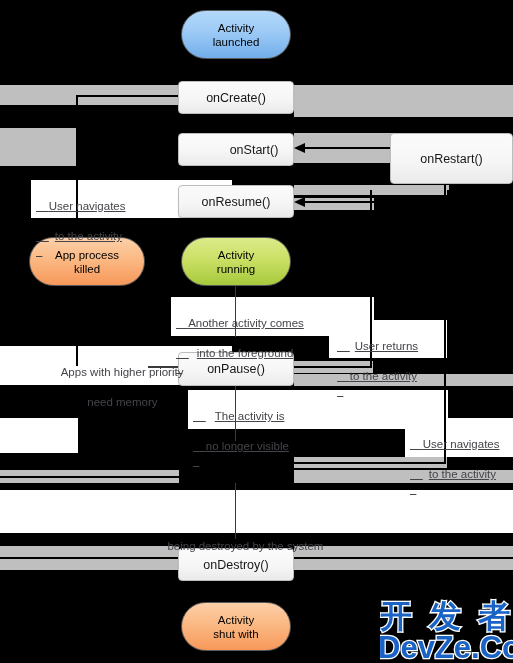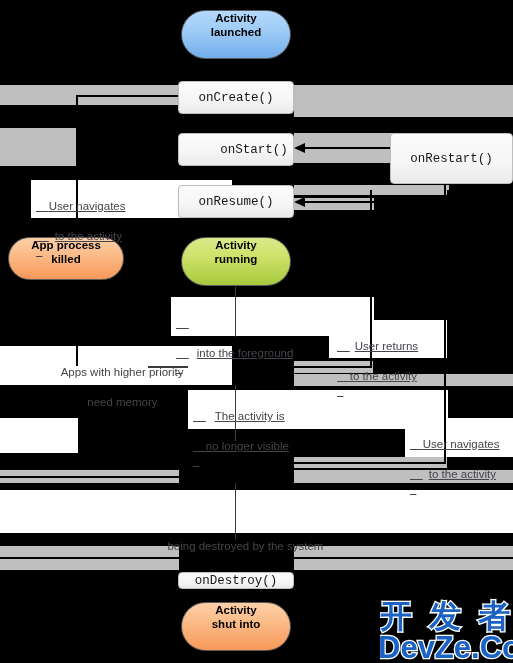--- a/index.html
+++ b/index.html
@@ -55,24 +55,24 @@
     border-right: 5px solid transparent;
     border-top: 11px solid #000000;
   }
 
   
   .pill {
     position: absolute;
     border-radius: 26px;
     border: 1px solid #5a5a5a;
     display: flex;
-    align-items: flex-start;
+    align-items: center;
     justify-content: center;
     text-align: center;
-    font-weight: bold;
+    font-weight: normal;
     font-size: 11.5px;
     line-height: 14px;
     color: #000000;
     box-sizing: border-box;
     box-shadow: 0 1px 2px rgba(0,0,0,0.45);
   }
   .pill-blue  { background: linear-gradient(to bottom, #b3d8fb 0%, #9ccaf6 45%, #72aeea 100%); }
   .pill-green { background: linear-gradient(to bottom, #dcea8a 0%, #cbe066 45%, #a6c93c 100%); }
   .pill-orange{ background: linear-gradient(to bottom, #fdcfa8 0%, #fbb984 45%, #f7985a 100%); }
 
@@ -82,21 +82,20 @@
     border: 1px solid #bdbdbd;
     border-radius: 4px;
     background: linear-gradient(to bottom, #fbfbfb 0%, #f6f6f6 55%, #eaeaea 100%);
     display: flex;
     align-items: center;
     justify-content: center;
     font-size: 12.5px;
     color: #17171a;
     box-sizing: border-box;
     box-shadow: 0 1px 1px rgba(0,0,0,0.18);
-    font-family: Liberation Mono, monospace;
   }
 
   
   .note {
     position: absolute;
     color: #44444a;
     font-size: 11.5px;
     line-height: 15px;
     white-space: pre;
     box-sizing: border-box;
@@ -197,70 +196,73 @@
   <div class="line" style="left:0px; top:557px; width:179px; height:2px;"></div>
   <div class="line" style="left:294px; top:557px; width:219px; height:2px;"></div>
 
   <div class="pill pill-blue" style="left:181px; top:10px; width:110px; height:49px;">
     <span>
       <span>Activity</span><br>
       <span>launched</span>
     </span>
   </div>
 
-  <div class="pill pill-orange" style="left:8px; top:237px; width:116px; height:43px;">
+  <div class="pill pill-orange" style="left:29px; top:237px; width:116px; height:49px;">
     <span>
       <span>App process</span><br>
       <span>killed</span>
     </span>
   </div>
 
   <div class="pill pill-green" style="left:181px; top:237px; width:110px; height:49px;">
     <span>
       <span>Activity</span><br>
       <span>running</span>
     </span>
   </div>
 
   <div class="pill pill-orange" style="left:181px; top:602px; width:110px; height:49px;">
     <span>
       <span>Activity</span><br>
-      <span>shut into</span>
+      <span>shut with</span>
     </span>
   </div>
 
   <div class="method" style="left:178px; top:81px;  width:116px; height:33px;">
     <span>onCreate()</span>
   </div>
 
   <div class="method" style="left:178px; top:133px; width:116px; height:33px;padding-left:36px;">
     <span>onStart()</span>
   </div>
 
   <div class="method" style="left:390px; top:133px; width:123px; height:51px;justify-content:center;">
     <span>onRestart()</span>
   </div>
 
   <div class="method" style="left:178px; top:185px; width:116px; height:33px;">
     <span>onResume()</span>
   </div>
 
-
-
-  <div class="method" style="left:178px; top:572px; width:116px; height:17px;align-items:center;">
+  <div class="method" style="left:178px; top:352px; width:116px; height:34px;">
+    <span>onPause()</span>
+  </div>
+
+
+  <div class="method" style="left:178px; top:548px; width:116px; height:33px;align-items:center;">
     <span>onDestroy()</span>
   </div>
 
   <div class="note left" style="left:36px; top:184px; width:130px;">
     <span>User navigates</span><br>
     <span style="padding-left:6px;">to the activity</span>
   </div>
 
   <div class="note left" style="left:176px; top:301px; width:200px;">
-    <br>
+    <span>Another activity comes</span><br>
     <span style="padding-left:8px;">into the foreground</span>
   </div>
 
   <div class="note left" style="left:337px; top:324px; width:115px;">
     <span style="padding-left:5px;">User returns</span><br>
     <span>to the activity</span>
   </div>
 
   <div class="note center" style="left:6px; top:350px; width:220px;">
     <span>Apps with higher priority</span><br>

